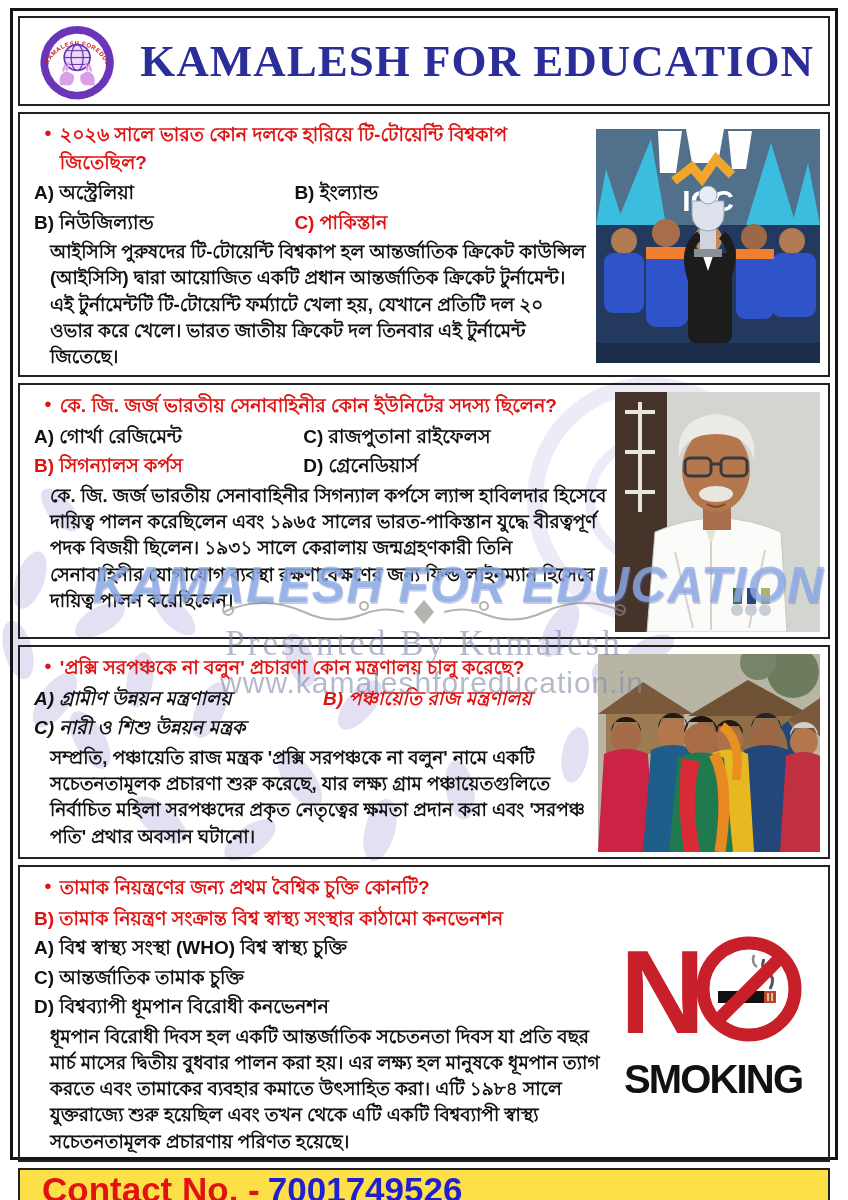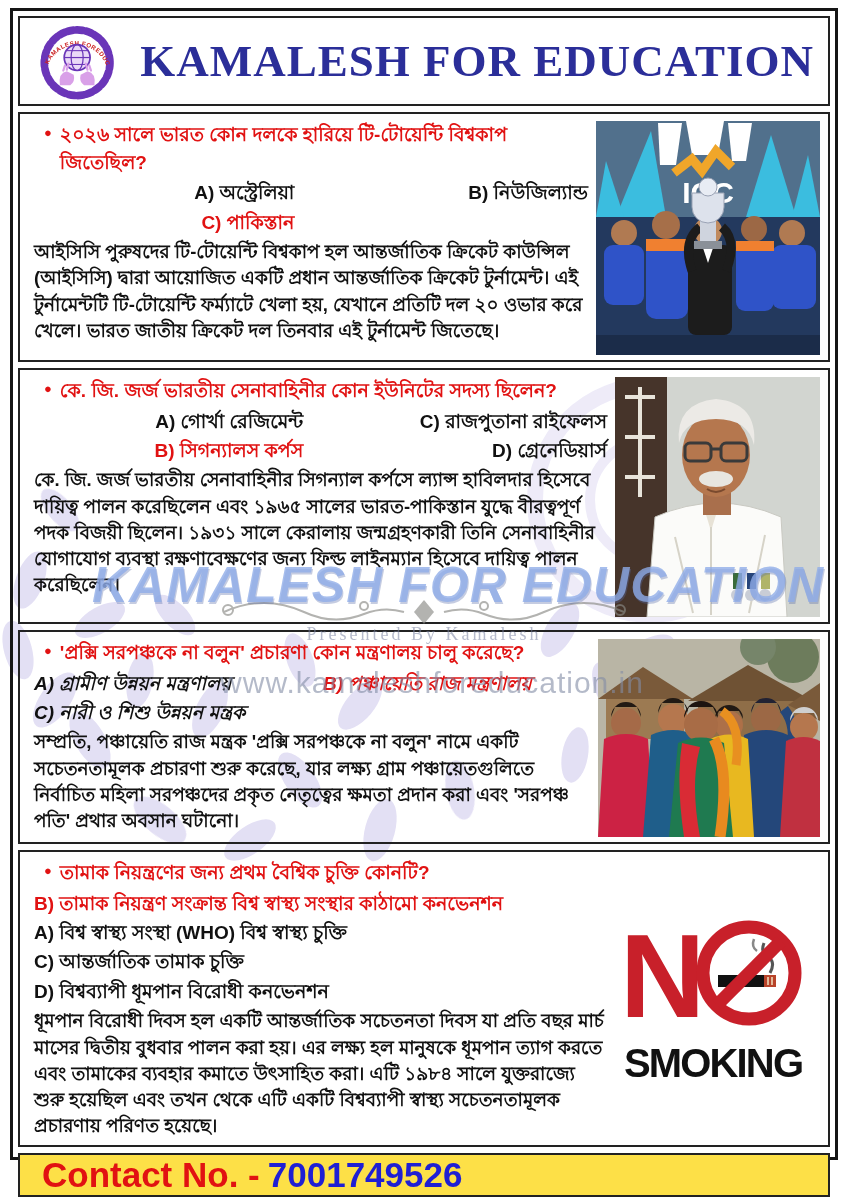--- a/index.html
+++ b/index.html
@@ -19,25 +19,25 @@
     font-family:"Liberation Serif","DejaVu Serif",serif;font-weight:bold;
     font-size:45px;color:#2b2e99;letter-spacing:1px;white-space:nowrap;
   }
   
   .qcard{flex:none;display:flex;padding:7px 8px 5px 14px;gap:8px;}
   .q-left{flex:1;min-width:0;}
   .q-right{flex:none;display:flex;}
   .q-title{color:#e11212;font-weight:bold;font-size:19px;line-height:1.45;display:flex;gap:8px;padding-left:10px;}
   .bullet{font-size:13px;line-height:1.9;flex:none;}
   .opts{display:grid;font-weight:bold;font-size:19px;line-height:1.55;color:#111;margin-top:2px;}
-  .opts.two{grid-template-columns:47% 53%;text-align:right;}
+  .opts.two{grid-template-columns:47% 53%;}
   .opts.two-wide{grid-template-columns:52% 48%;font-style:italic;}
   .opts.one{grid-template-columns:100%;}
   .opt.red{color:#e11212;}
-  .expl{font-weight:bold;font-size:18.5px;line-height:1.42;color:#111;margin-top:2px;}
+  .expl{font-weight:bold;font-size:18.5px;line-height:1.42;color:#111;margin-top:2px;margin-left:16px;}
   
   .photo{display:block;}
   .q1 .q-right{align-items:center;}
   .q2 .q-right{align-items:stretch;}
   .q3 .q-right{align-items:flex-end;}
   .q4 .q-right{align-items:center;padding-right:10px;}
   
   .footer{height:44px;flex:none;display:flex;align-items:center;padding-left:22px;background:#fde047;
           font-size:35px;font-weight:bold;}
   .contact-label{color:#e11212;}
@@ -45,21 +45,21 @@
   
   .wm-petals{position:absolute;left:0;top:360px;width:848px;height:540px;z-index:0;pointer-events:none;}
   .wm-text{
     position:absolute;top:556px;left:92px;z-index:5;pointer-events:none;
     font-size:50px;font-weight:bold;font-style:italic;letter-spacing:1px;white-space:nowrap;
     color:rgba(142,172,232,0.78);text-shadow:1px 2px 0 rgba(90,110,170,0.35);
   }
   .wm-presented{
     position:absolute;top:624px;left:0;width:848px;text-align:center;z-index:4;pointer-events:none;
     font-family:"Liberation Serif","DejaVu Serif",serif;
-    font-size:18px;letter-spacing:3px;color:rgba(120,130,160,0.55);
+    font-size:35px;letter-spacing:3px;color:rgba(120,130,160,0.55);
   }
   .wm-site{
     position:absolute;top:666px;left:0;width:848px;text-align:center;z-index:4;pointer-events:none;
     font-size:30px;letter-spacing:1px;color:rgba(130,140,165,0.6);margin-left:8px;
   }
   .wm-flourish{position:absolute;top:592px;left:214px;z-index:4;pointer-events:none;opacity:.65;}
 </style>
 </head>
 <body>
 
@@ -117,20 +117,21 @@
   </div>
 
   <section class="box qcard q1">
     <div class="q-left">
       <div class="q-title">
         <span class="bullet">●</span>
         <span>২০২৬ সালে ভারত কোন দলকে হারিয়ে টি-টোয়েন্টি বিশ্বকাপ জিতেছিল?</span>
       </div>
       <div class="opts two">
         <div class="opt">A) অস্ট্রেলিয়া</div>
+        <div class="opt">B) ইংল্যান্ড</div>
         <div class="opt">B) নিউজিল্যান্ড</div>
         <div class="opt red">C) পাকিস্তান</div>
       </div>
       <div class="expl">আইসিসি পুরুষদের টি-টোয়েন্টি বিশ্বকাপ হল আন্তর্জাতিক ক্রিকেট কাউন্সিল (আইসিসি) দ্বারা আয়োজিত একটি প্রধান আন্তর্জাতিক ক্রিকেট টুর্নামেন্ট। এই টুর্নামেন্টটি টি-টোয়েন্টি ফর্ম্যাটে খেলা হয়, যেখানে প্রতিটি দল ২০ ওভার করে খেলে। ভারত জাতীয় ক্রিকেট দল তিনবার এই টুর্নামেন্ট জিতেছে।</div>
     </div>
     <div class="q-right">
       <svg class="photo" width="224" height="234" viewBox="0 0 224 234">
         <rect width="224" height="234" fill="#23395e"></rect>
         <rect width="224" height="96" fill="#51708c"></rect>
         <g fill="#39c6e8" opacity="0.9">

